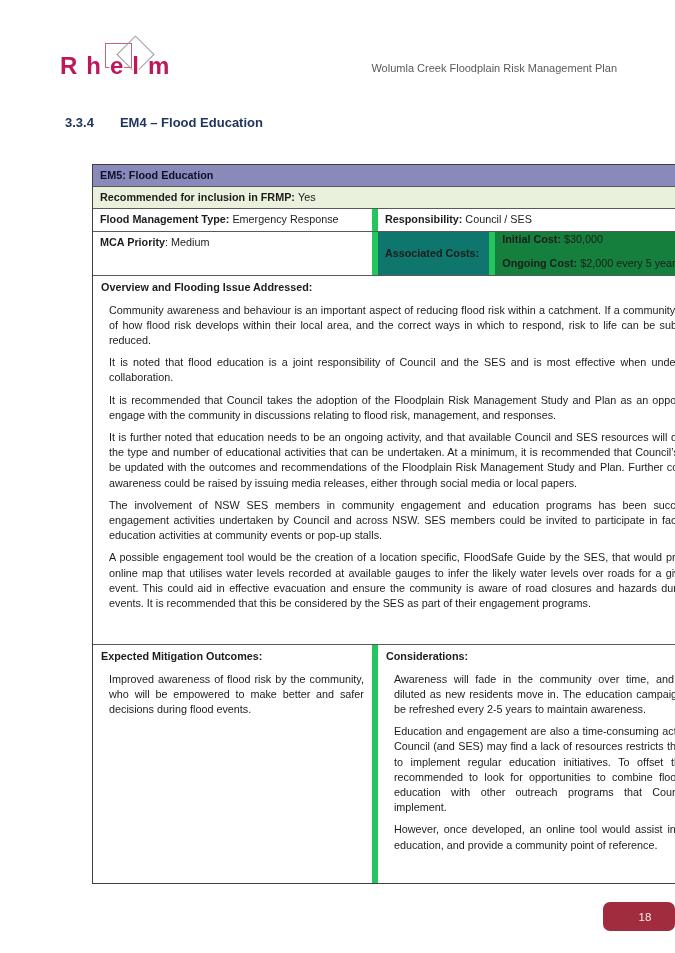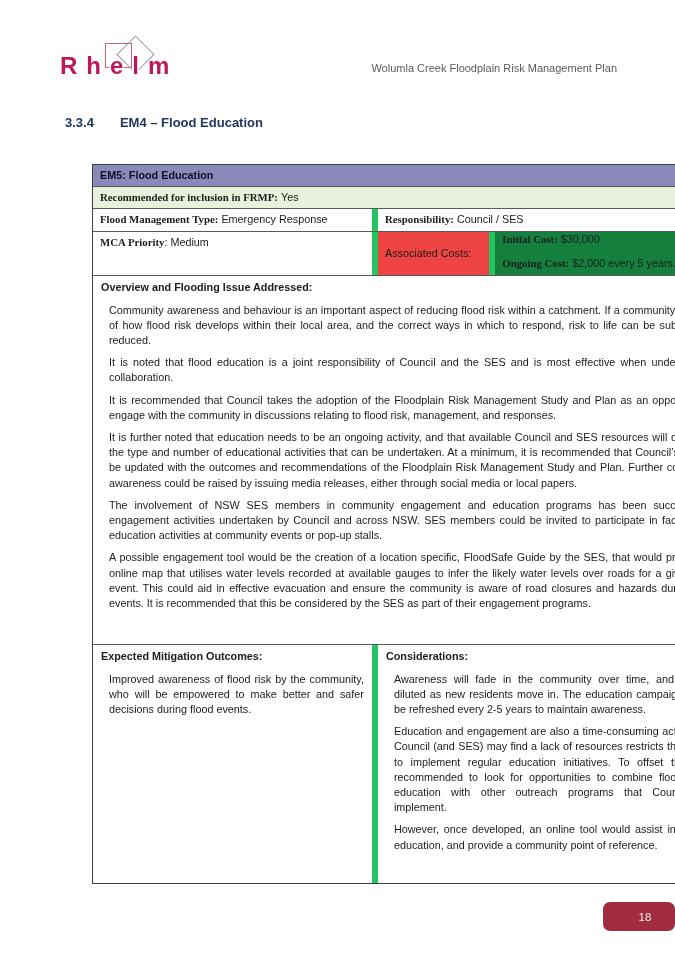--- a/index.html
+++ b/index.html
@@ -43,33 +43,33 @@
   .tbl {
     position:absolute; left:92px; top:164px; width:636px;
     border:1px solid #404040;
     font-size:10.8px; line-height:15.2px; color:#1c1c1c;
     box-sizing:border-box;
   }
   .row { display:flex; border-top:1px solid #595959; }
   .row:first-child { border-top:none; }
   .cell { border-left:6px solid #22c55e; padding:3px 7px; box-sizing:border-box; }
   .cell:first-child { border-left:none; }
-  b.lbl { font-weight:bold;font-family:Liberation Serif, serif; }
+  b.lbl { font-weight:bold; }
   .val { margin-left:3px; }
 
   .row-title { background:#8a8aba; }
   .row-title .cell { width:100%; font-weight:bold; color:#10102a; min-height:20px; }
   .row-frmp { background:#e9f0db; }
   .row-frmp .cell { width:100%; min-height:20px; }
 
   .row-type .cell-l { width:44%; min-height:22px; }
   .row-type .cell-r { width:56%; min-height:22px; }
 
   .row-mca .cell-1 { width:44%; min-height:43px; }
-  .row-mca .cell-2 { width:18.5%; background:#ef4444; font-weight:normal;
+  .row-mca .cell-2 { width:18.5%; background:#0f766e; font-weight:bold;
                      display:flex; align-items:center; }
   .row-mca .cell-3 { width:37.5%; background:#15803d; padding-top:0; }
   .cost-line + .cost-line { margin-top:8px; }
 
   .cell-full { width:100%; }
   .overview-cell { min-height:368px; padding:4px 8px 6px 8px; }
   .sec-h { font-weight:bold; }
   .tbl p { margin:7px 0 0 8px; text-align:justify; }
 
   .row-bottom { min-height:238px; }

